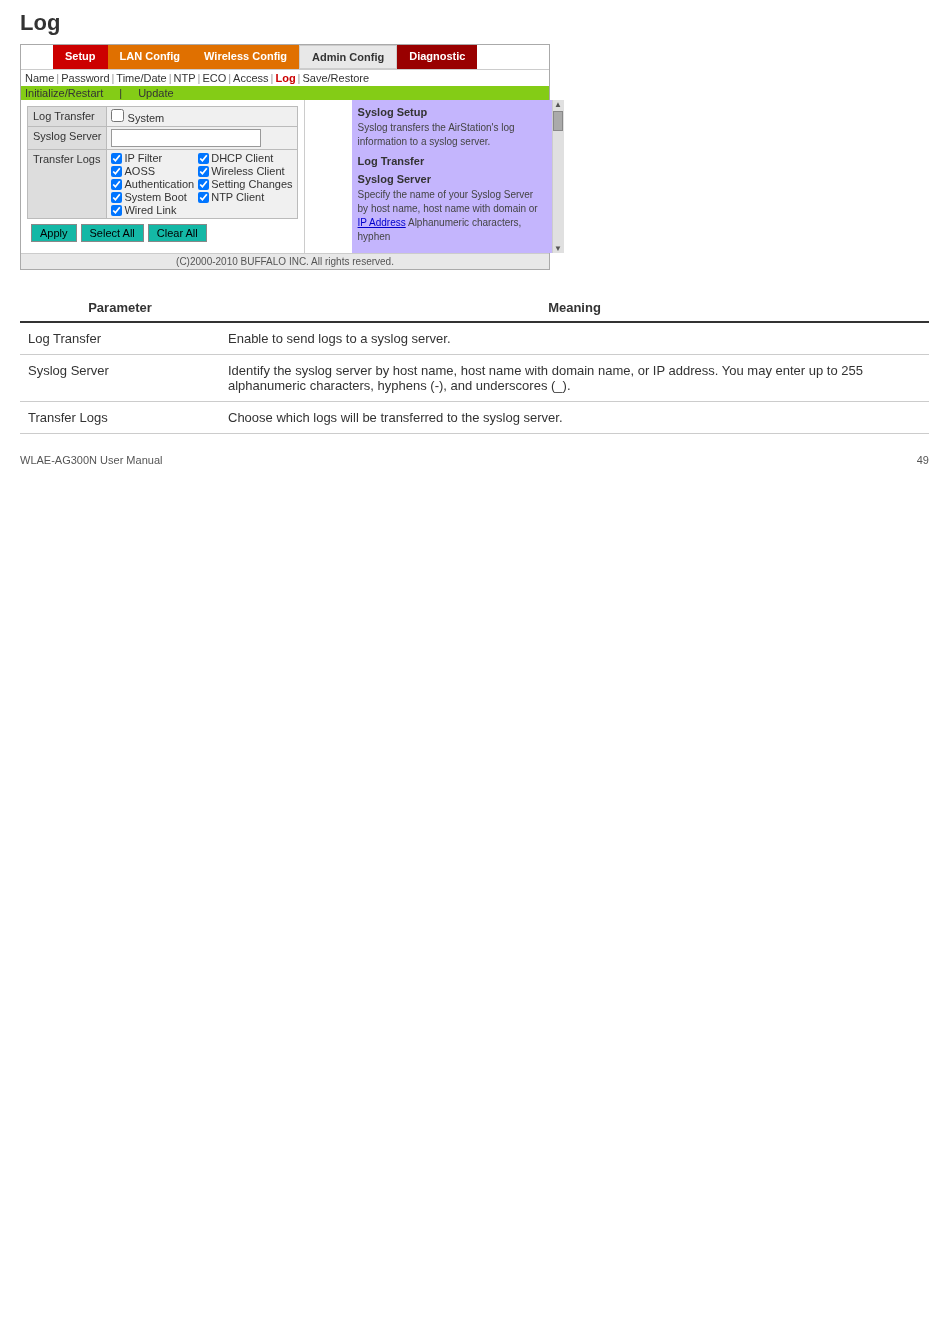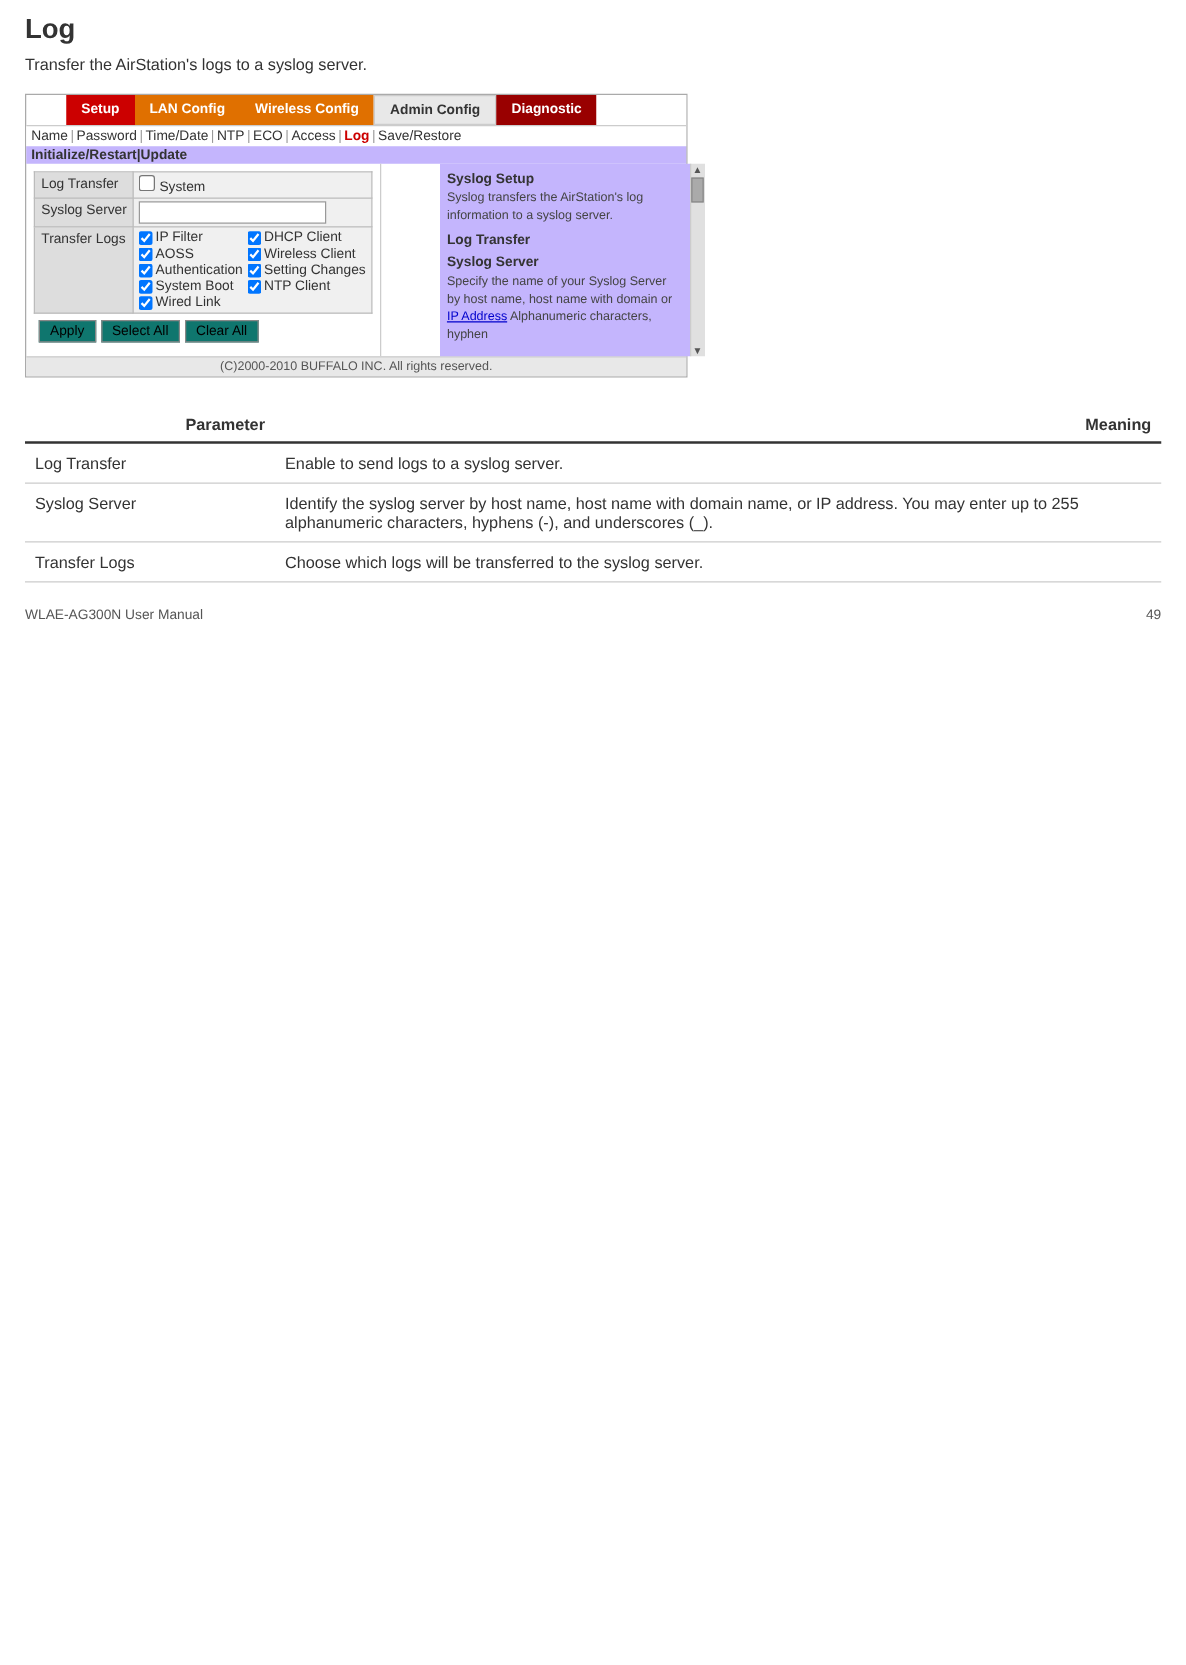--- a/index.html
+++ b/index.html
@@ -97,26 +97,25 @@
     .sub-nav a.active {
       color: #cc0000;
       font-weight: bold;
     }
 
     .sub-nav-sep {
       color: #999;
     }
 
     .sub-nav2 {
-      background: #c4b5fd;
+      background: #84cc16;
       padding: 1px 4px;
       font-size: 11px;
       display: flex;
-      gap: 0;
-      font-weight: bold;
+      gap: 16px;
     }
 
     .sub-nav2 a {
       color: #333;
       text-decoration: none;
       font-size: 11px;
     }
 
     .logout-bar {
       text-align: right;
@@ -206,21 +205,21 @@
       padding: 5px 4px;
       display: flex;
       gap: 4px;
       align-items: center;
     }
 
     .btn {
       padding: 2px 8px;
       font-size: 11px;
       border: 1px solid #888;
-      background: #0f766e;
+      background: #14b8a6;
       cursor: pointer;
     }
 
     .footer-bar {
       background: #e8e8e8;
       text-align: center;
       font-size: 10px;
       padding: 2px;
       color: #555;
       border-top: 1px solid #ccc;
@@ -275,21 +274,21 @@
     }
 
     
     .params-table {
       width: 100%;
       border-collapse: collapse;
       margin-top: 8px;
     }
 
     .params-table th {
-      text-align: right;
+      text-align: center;
       font-size: 13px;
       font-weight: bold;
       padding: 6px 8px;
       border-bottom: 2px solid #333;
     }
 
     .params-table td {
       padding: 8px 8px;
       vertical-align: top;
       font-size: 13px;
@@ -309,21 +308,20 @@
     }
   </style>
 </head>
 <body>
 
 <div class="page-container">
 
 
   <div class="section-title">Log</div>
 
-  <div class="section-desc">Transfer the AirStation's logs to a syslog server.</div>
 
   <div class="router-ui">
 
     <div class="nav-tabs-top">
       <div class="nav-tab red">Setup</div>
       <div class="nav-tab orange">LAN Config</div>
       <div class="nav-tab orange">Wireless Config</div>
       <div class="nav-tab white">Admin Config</div>
       <div class="nav-tab red-dark">Diagnostic</div>
     </div>

